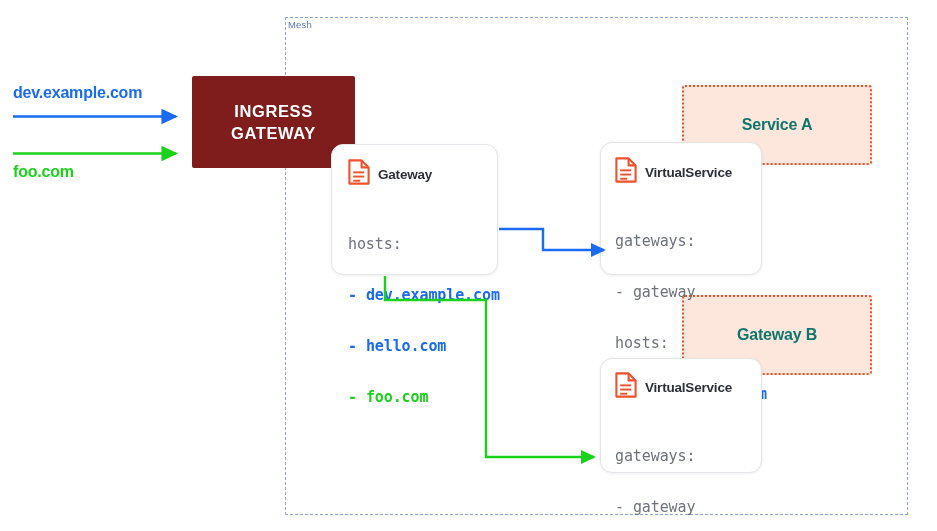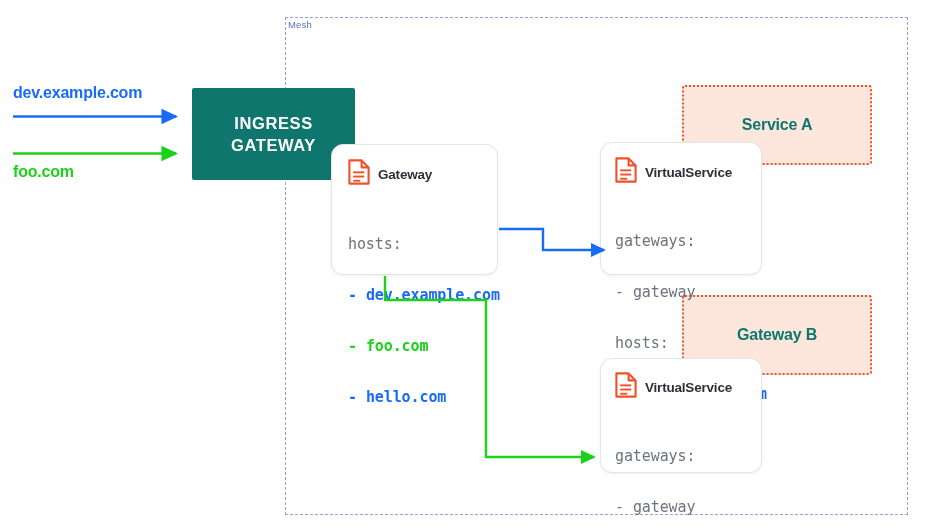--- a/index.html
+++ b/index.html
@@ -35,24 +35,24 @@
     font-size: 9.5px;
     color: #5b74b8;
     letter-spacing: 0.2px;
     line-height: 12px;
   }
 
   
   .ingress {
     position: absolute;
     left: 192px;
-    top: 88px;
+    top: 76px;
     width: 163px;
     height: 92px;
-    background: #0f766e;
+    background: #7f1d1d;
     border-radius: 2px;
     display: flex;
     flex-direction: column;
     align-items: center;
     justify-content: center;
     color: #ffffff;
     font-size: 16.5px;
     font-weight: bold;
     letter-spacing: 0.6px;
     line-height: 22px;
@@ -177,22 +177,22 @@
           <rect x="5.2" y="12.4" width="11" height="1.9" fill="#f0512b"></rect>
           <rect x="5.2" y="16.6" width="11" height="1.9" fill="#f0512b"></rect>
           <rect x="5.2" y="20.8" width="7" height="1.9" fill="#f0512b"></rect>
         </svg>
       </span>
       <span class="card-title">Gateway</span>
     </div>
     <div class="yaml">
       <div>hosts:</div>
       <div><span class="dash-blue">-</span> <span class="v-blue">dev.example.com</span></div>
+      <div><span class="dash-blue">-</span> <span class="v-blue">hello.com</span></div>
       <div><span class="dash-green">-</span> <span class="v-green">foo.com</span></div>
-      <div><span class="dash-blue">-</span> <span class="v-blue">hello.com</span></div>
     </div>
   </div>
 
   <div class="card" id="card-vs-a">
     <div class="card-head">
       <span class="doc-icon">
         <svg width="22" height="26" viewBox="0 0 22 26">
           <path d="M1.4 1.4 H13.6 L20.6 8.4 V24.6 H1.4 Z" fill="#ffffff" stroke="#f0512b" stroke-width="2.1" stroke-linejoin="round"></path>
           <path d="M13.6 1.4 V8.4 H20.6" fill="none" stroke="#f0512b" stroke-width="2.1" stroke-linejoin="round"></path>
           <rect x="5.2" y="12.4" width="11" height="1.9" fill="#f0512b"></rect>

